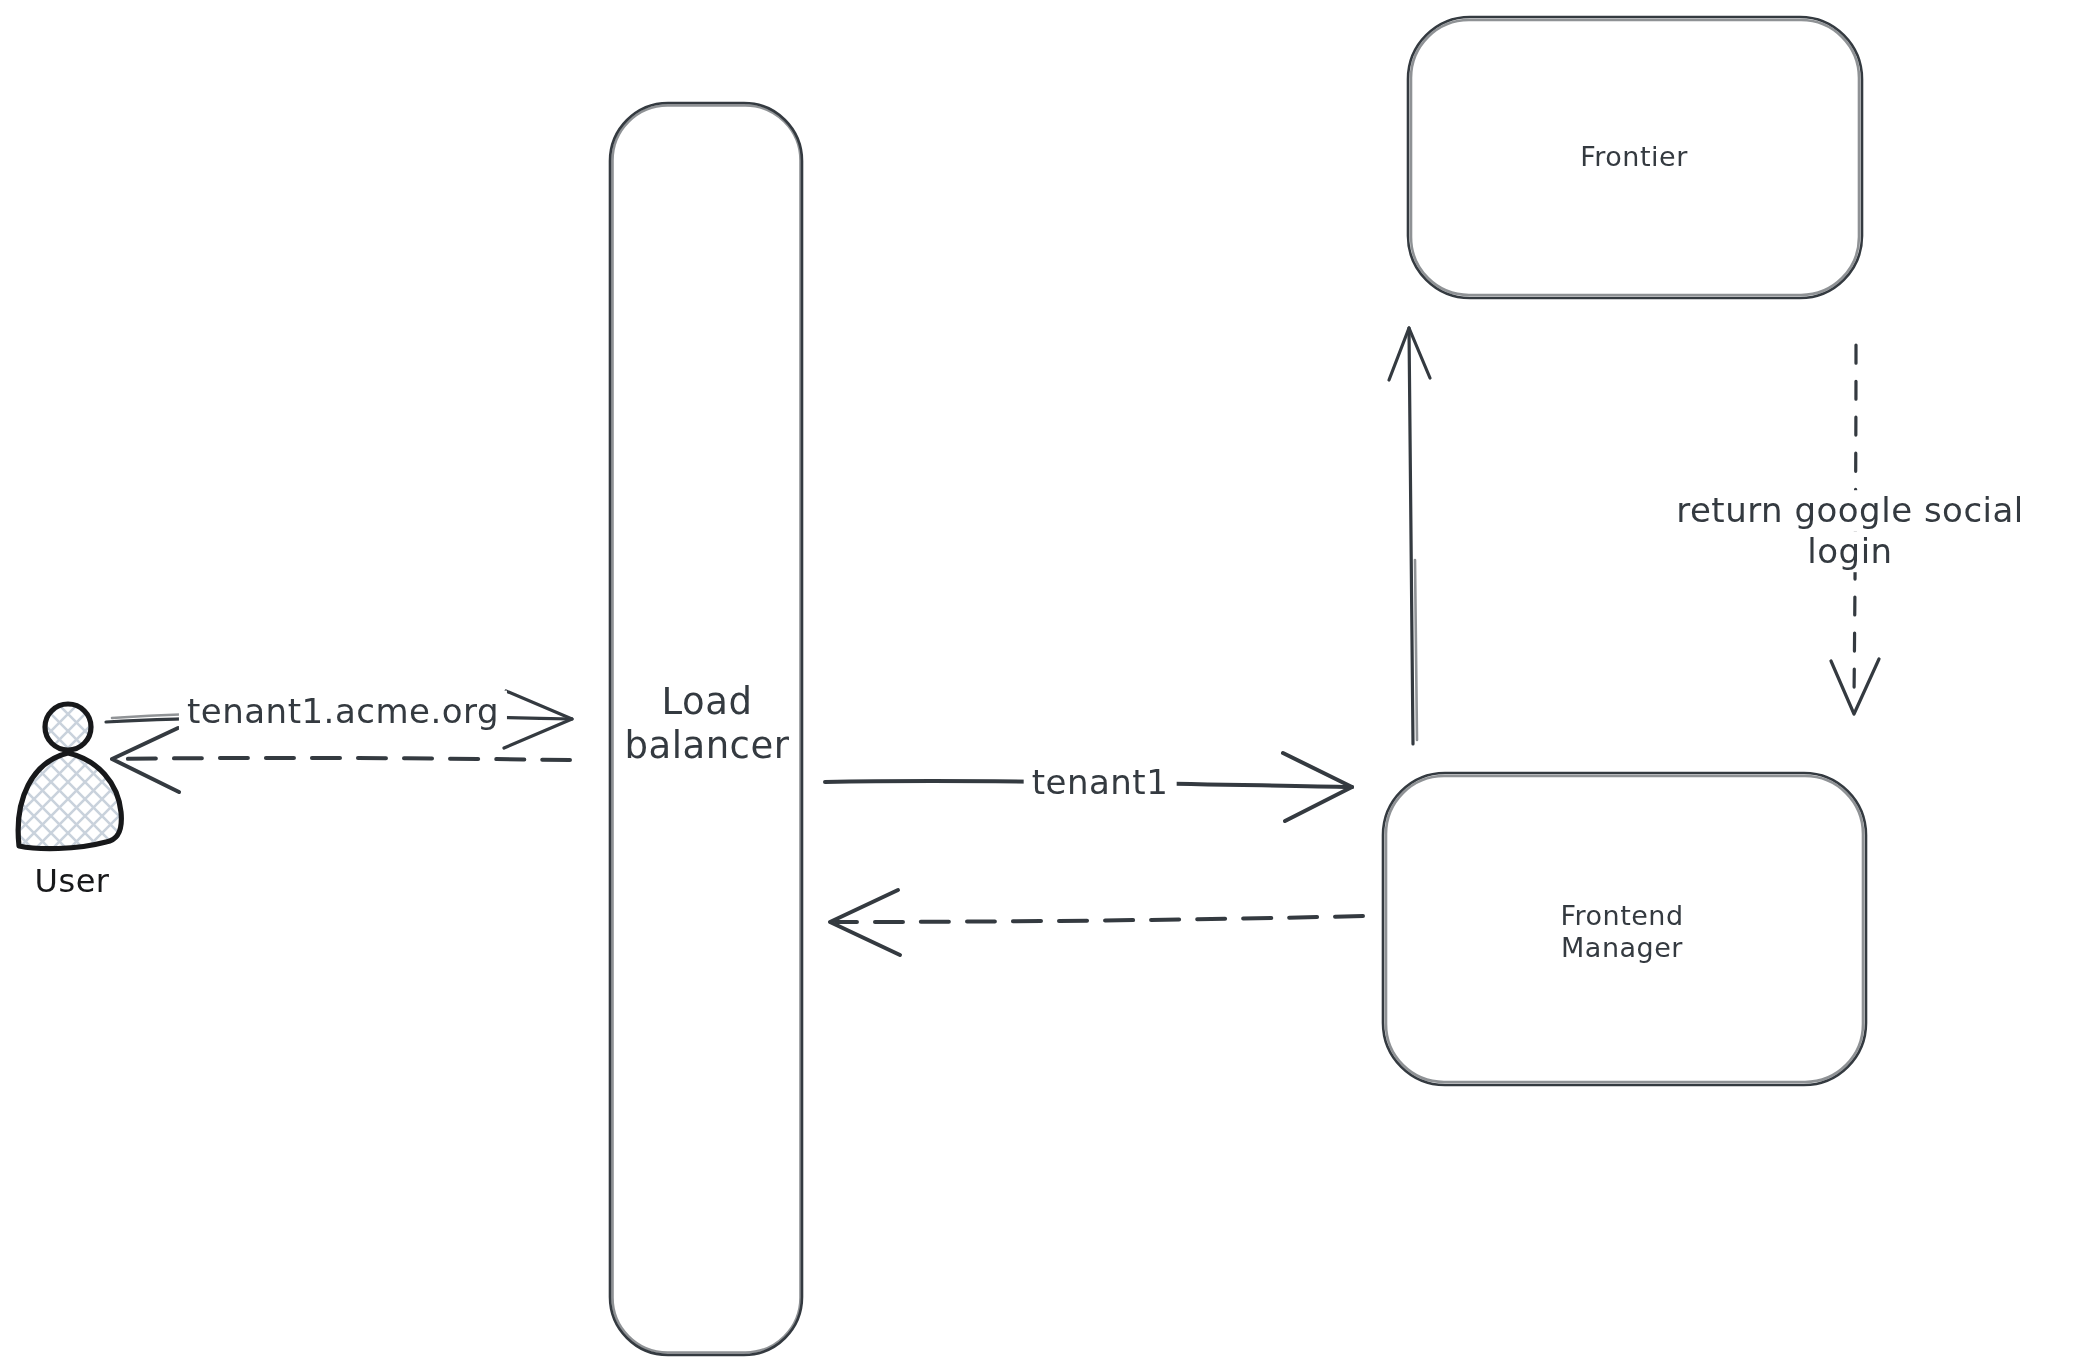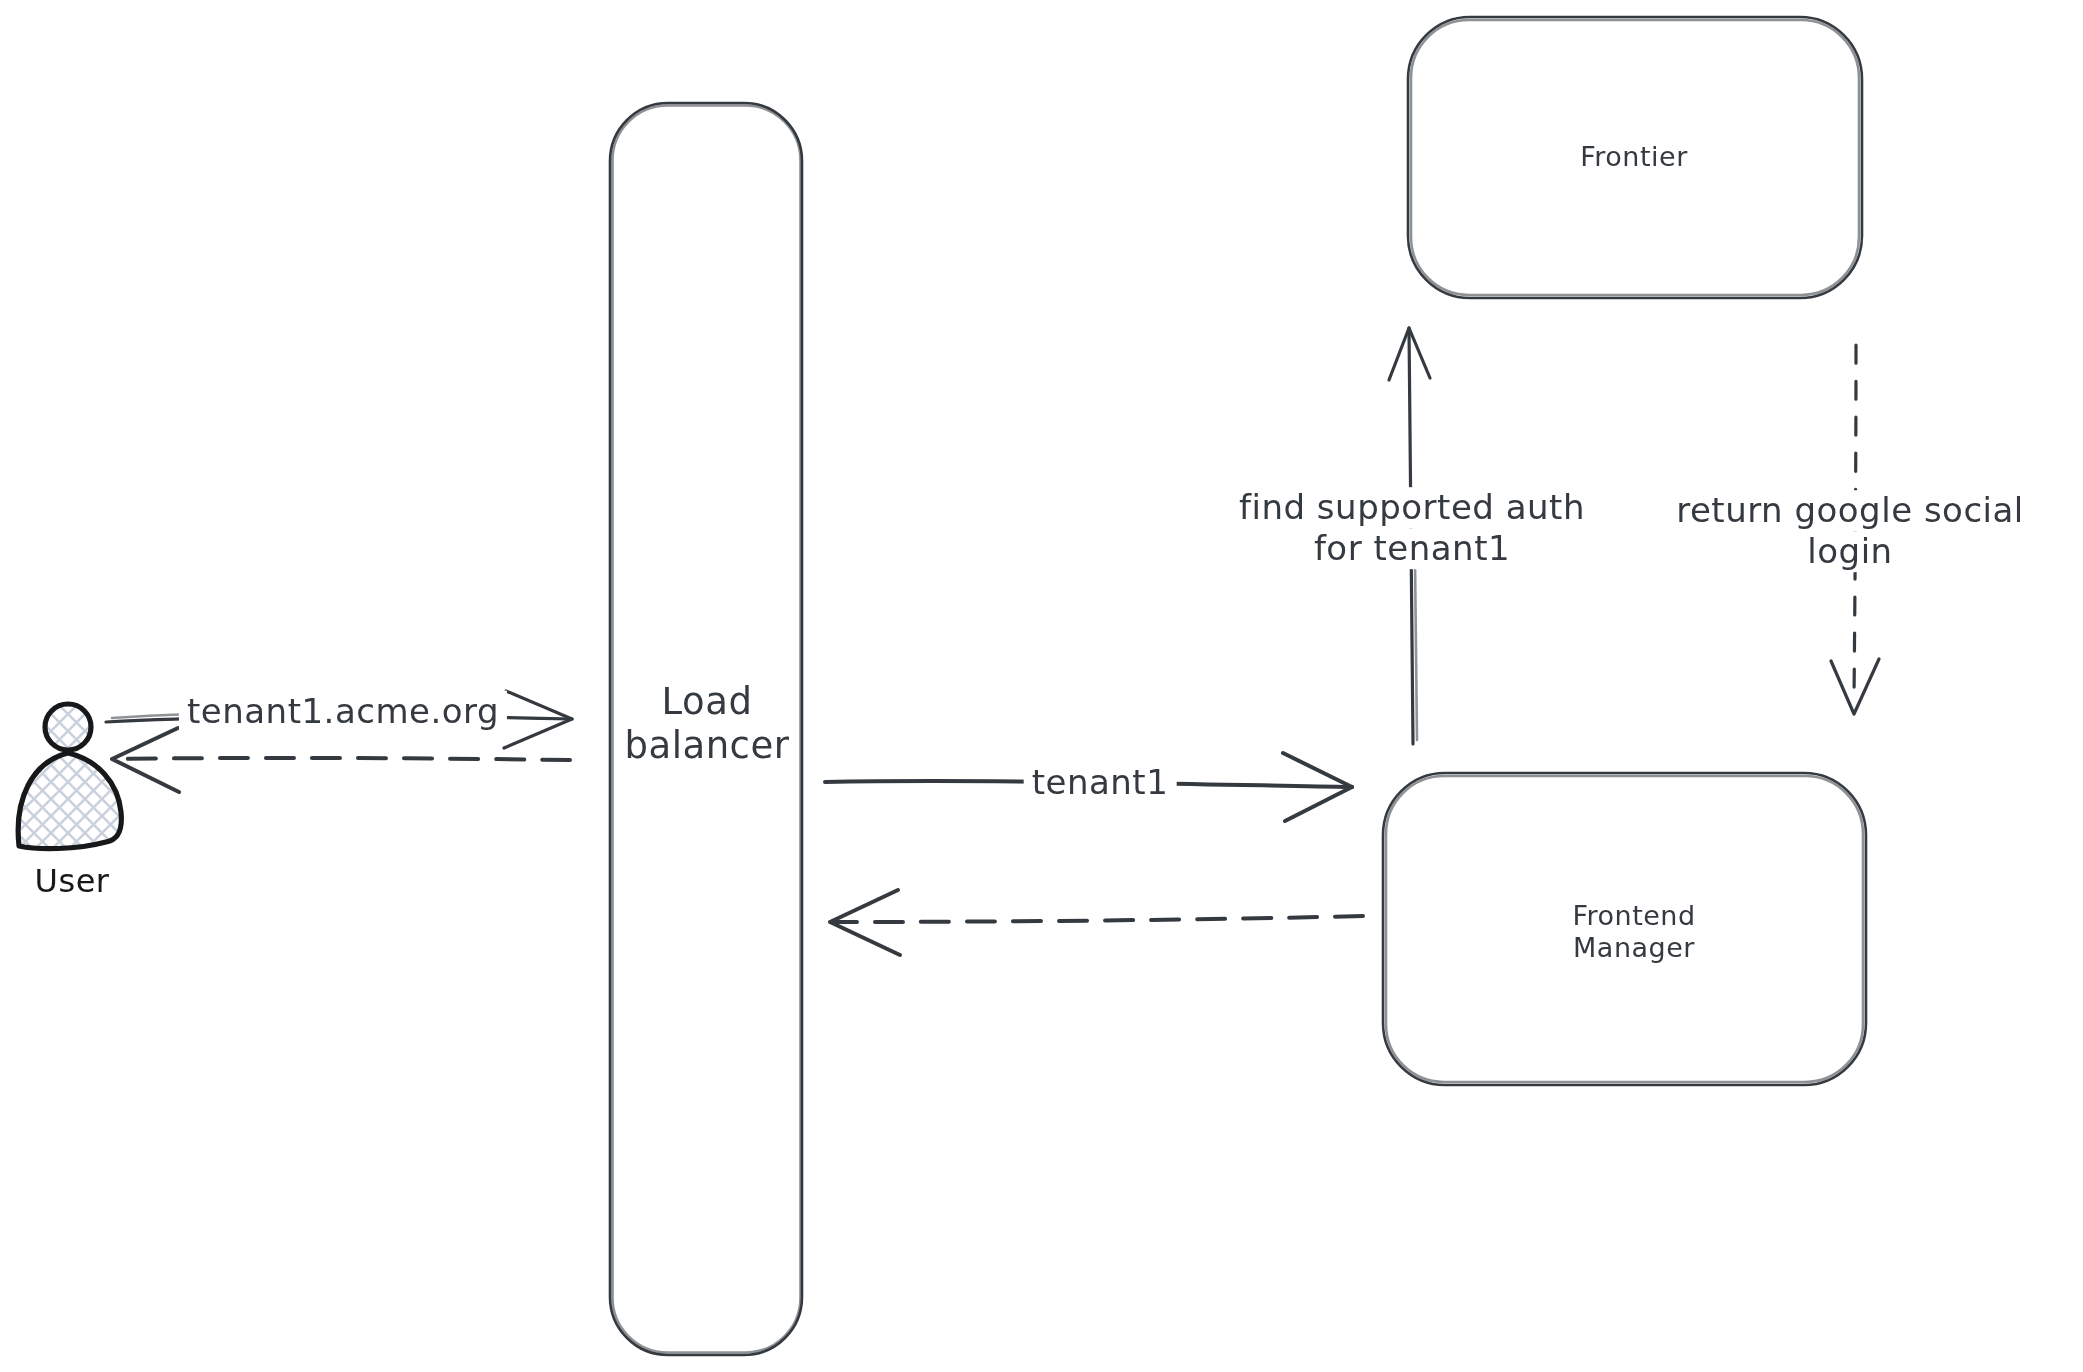--- a/index.html
+++ b/index.html
@@ -114,39 +114,35 @@
     </g>
   </svg>
 
   <div class="lbl node-lbl two-line" style="left:707px;top:724px;font-size:37px;">
     <span>Load</span>
     <span>balancer</span>
   </div>
 
   <div class="lbl node-lbl" style="left:1634px;top:157px;">Frontier</div>
 
-  <div class="lbl node-lbl two-line" style="left:1622px;top:932px;margin-left:12px;">
+  <div class="lbl node-lbl two-line" style="left:1622px;top:932px;">
     <span>Frontend</span>
     <span>Manager</span>
   </div>
 
   <div class="lbl user-lbl" style="left:72px;top:881px;">User</div>
 
   <div class="lbl edge-lbl" style="left:343px;top:711px;">
     <span>tenant1.acme.org</span>
   </div>
 
   <div class="lbl edge-lbl" style="left:1100px;top:782px;">
     <span>tenant1</span>
   </div>
 
 
-  <div class="lbl edge-lbl" style="left:1412px;top:528px;">
-    <span>find supported auth</span>
-    <span>for tenant1</span>
-  </div>
 
   <div class="lbl edge-lbl" style="left:1850px;top:531px;">
     <span>return google social</span>
     <span>login</span>
   </div>
 
 </div>
 
 </body></html>

